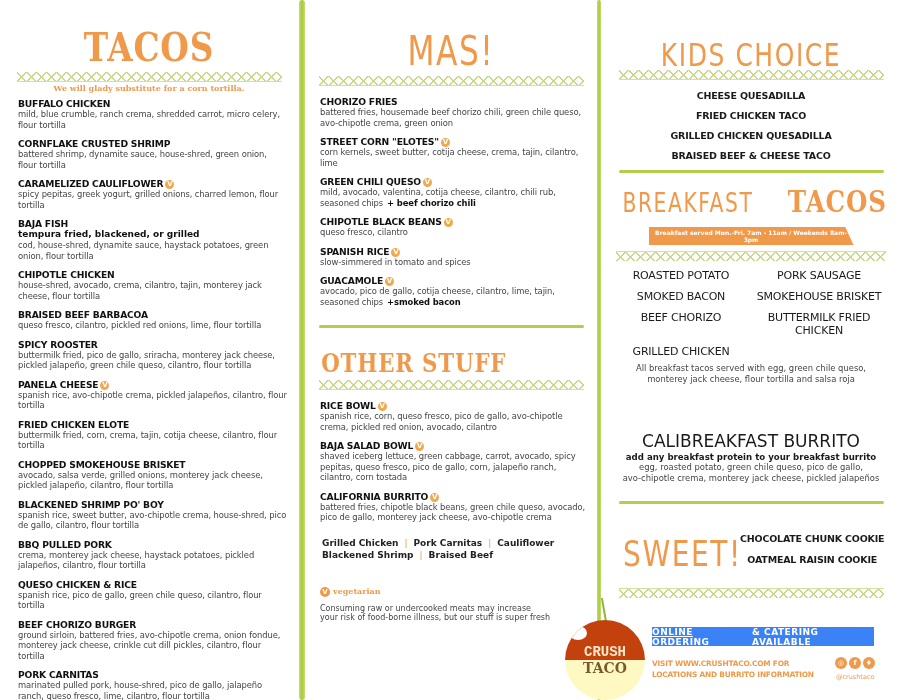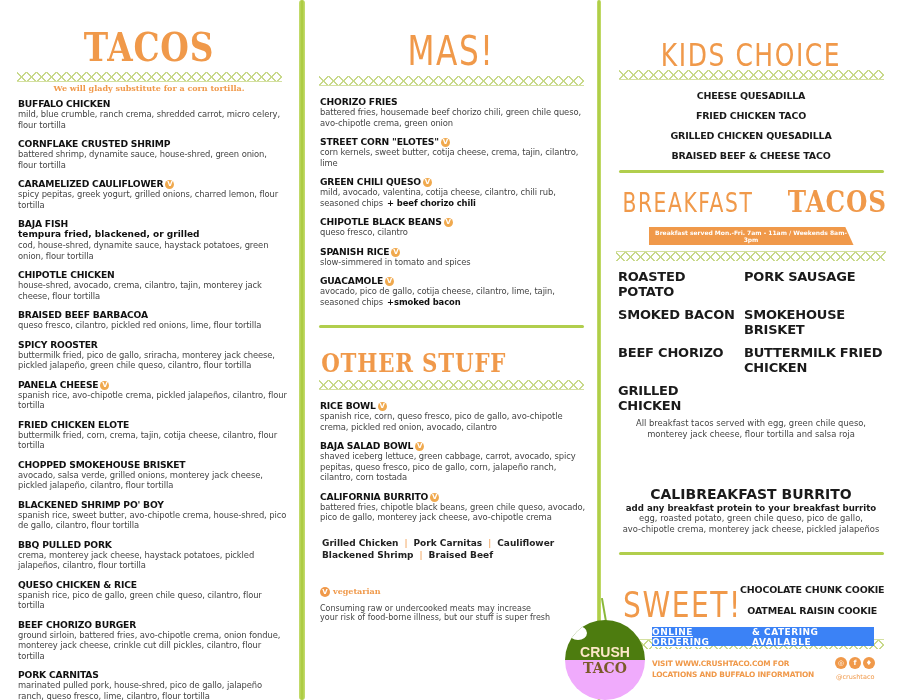--- a/index.html
+++ b/index.html
@@ -39,43 +39,43 @@
   #col1 .list { padding: 0 10px 0 18px; margin-top: 5px; }
   #col2 .list { padding: 0 8px 0 14px; margin-top: 10px; }
 
   .hdiv { height: 3px; background: #a8c93a; border-radius: 2px; opacity: 0.9; }
 
   .kids-list { text-align: center; margin-top: 10px; }
   .kids-item { font-weight: bold; font-size: 9.5px; margin-bottom: 9px; letter-spacing: -0.2px; }
 
   .bf-banner { margin: 3px auto 0; width: 205px; background: #f0994a; color: #fff; font-size: 6px; font-weight: bold; padding: 2px 4px; text-align: center; clip-path: polygon(0 0, 96% 0, 100% 100%, 0 100%); }
   .bf-grid { display: grid; grid-template-columns: 126px 150px; margin: 8px 0 0 14px; row-gap: 8px; }
-  .bf-item { font-weight: bold; font-size: 13px; letter-spacing: -0.2px; }
+  .bf-item { font-weight: normal; font-size: 11px; letter-spacing: -0.2px; text-align: center; }
   .bf-note { font-size: 8.4px; color: #444; text-align: center; margin-top: 5px; line-height: 11px; }
 
   .burrito { text-align: center; margin-top: 46px; }
-  .burrito-name { font-weight: bold; font-size: 14px; }
+  .burrito-name { font-weight: normal; font-size: 17px; }
   .burrito-sub { font-weight: bold; font-size: 8.6px; margin-top: 1px; }
   .burrito-desc { font-size: 8.4px; color: #444; line-height: 10.5px; }
 
   .sweet-row { display: flex; align-items: center; margin-top: 28px; padding-left: 8px; gap: 8px; }
   .sweet-items { margin-left: 20px; text-align: center; }
   .sweet-items div { font-weight: bold; font-size: 9.5px; margin-bottom: 10px; letter-spacing: -0.2px; }
 
   .proteins { font-size: 9px; font-weight: bold; color: #222; margin: 14px 0 0 16px; line-height: 12px; }
   .pipe { color: #f0994a; margin: 0 6px; font-weight: normal; }
 
   .legend { margin: 18px 0 0 14px; }
   .legend-label { color: #f0994a; font-family: "DejaVu Serif", serif; font-weight: bold; font-size: 8px; }
   .legend-veg { display: inline-block; width: 10px; height: 10px; border-radius: 50%; background: #f0994a; color: #fff; font-size: 7px; text-align: center; line-height: 10px; margin-right: 3px; font-weight: bold; }
   .disclaimer { font-size: 8px; color: #444; margin-top: 6px; line-height: 9.5px; }
 
   .logo { position: absolute; left: 565px; top: 620px; width: 80px; height: 80px; border-radius: 50%; overflow: hidden; }
-  .logo-top { height: 50%; background: #4d7c0f; display: flex; align-items: flex-end; justify-content: center; color: #fde7c8; font-family: Liberation Sans, sans-serif; font-weight: bold; font-size: 14px; transform-origin: bottom; }
-  .logo-bot { height: 50%; background: #f0abfc; display: flex; align-items: flex-start; justify-content: center; color: #7a5a2a; font-family: "DejaVu Serif", serif; font-weight: bold; font-size: 14px; }
+  .logo-top { height: 50%; background: #c2410c; display: flex; align-items: flex-end; justify-content: center; color: #fde7c8; font-family: Liberation Mono, monospace; font-weight: bold; font-size: 14px; transform-origin: bottom; }
+  .logo-bot { height: 50%; background: #fef9c3; display: flex; align-items: flex-start; justify-content: center; color: #7a5a2a; font-family: "DejaVu Serif", serif; font-weight: bold; font-size: 14px; }
   .logo-bite { position: absolute; left: 4px; top: 6px; width: 18px; height: 14px; border-radius: 50%; background: #fff; }
   .logo-stem { position: absolute; left: 603px; top: 598px; width: 2px; height: 24px; background: #8ab83a; transform: rotate(-10deg); }
 
   .online-banner { position: absolute; left: 652px; top: 627px; width: 222px; height: 19px; background: #3b82f6; color: #fff; font-size: 9px; font-weight: bold; letter-spacing: 0.5px; display: flex; align-items: center; justify-content: center; }
   .online-banner .u { text-decoration: underline; }
   .visit { position: absolute; left: 652px; top: 658px; color: #f0994a; font-weight: bold; font-size: 7.4px; line-height: 11px; letter-spacing: -0.2px; }
   .social { position: absolute; left: 835px; top: 657px; display: flex; gap: 2px; }
   .social span { width: 12px; height: 12px; border-radius: 50%; background: #f0994a; color: #fff; font-size: 7px; line-height: 12px; text-align: center; font-weight: bold; }
   .handle { position: absolute; left: 836px; top: 673px; color: #f0994a; font-size: 6.5px; }
 </style>
@@ -272,20 +272,20 @@
 <div class="logo">
   <div class="logo-top">CRUSH</div>
   <div class="logo-bot">TACO</div>
   <div class="logo-bite"></div>
 </div>
 <div class="online-banner">
   <span class="u">ONLINE ORDERING</span>&nbsp;<span>&amp; CATERING  AVAILABLE</span>
 </div>
 <div class="visit">
   <div>VISIT WWW.CRUSHTACO.COM FOR</div>
-  <div>LOCATIONS AND BUFFALO INFORMATION</div>
+  <div>LOCATIONS AND BURRITO INFORMATION</div>
 </div>
 <div class="social">
   <span>◎</span>
   <span>f</span>
   <span>♦</span>
 </div>
 <div class="handle">@crushtaco</div>
 
 </body></html>

